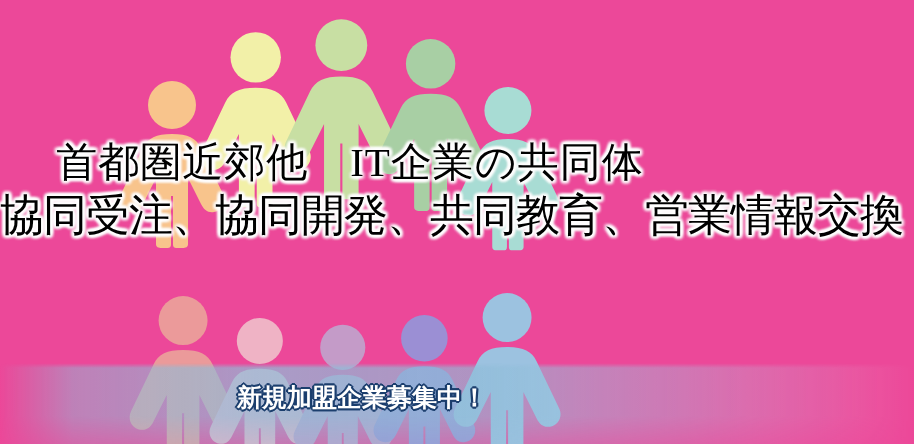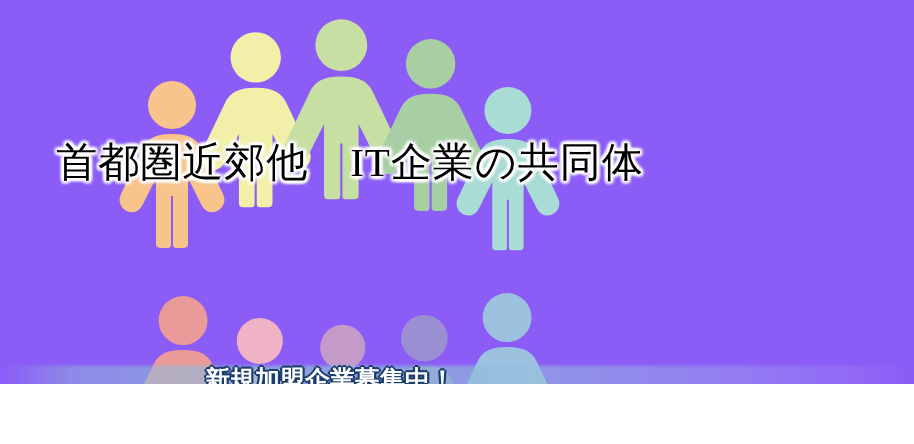--- a/index.html
+++ b/index.html
@@ -3,23 +3,23 @@
 <meta charset="utf-8">
 <style>
   html, body {
     margin: 0;
     padding: 0;
     background: #ffffff;
   }
   #banner {
     position: relative;
     width: 914px;
-    height: 384px;
+    height: 444px;
     overflow: hidden;
-    background: #8b5cf6;
+    background: #ec4899;
     font-family: "Liberation Serif", "DejaVu Serif", serif;
     user-select: none;
   }
 
   
   #people-layer {
     position: absolute;
     inset: 0;
     z-index: 1;
   }
@@ -58,37 +58,38 @@
        2px 2px 3px #fff, -2px -2px 3px #fff, 2px -2px 3px #fff, -2px 2px 3px #fff;
   }
   #hl-line-1 { font-size: 41px; letter-spacing: 1px; margin-bottom: 11px; }
   #hl-line-2 { font-size: 44px; letter-spacing: -1px; margin-bottom: 10px; }
   #hl-line-3 { font-size: 41px; letter-spacing: 0px; }
 
   
   #ribbon-caption {
     position: absolute;
     left: 0;
-    top: 363px;
+    top: 381px;
     width: 660px;
     z-index: 4;
     text-align: center;
     font-family: "Liberation Sans", "DejaVu Sans", sans-serif;
     font-weight: bold;
     font-size: 25px;
     letter-spacing: 0px;
     color: #ffffff;
     white-space: nowrap;
     text-shadow:
        1.6px 0 0 #1c3f6e, -1.6px 0 0 #1c3f6e,
        0 1.6px 0 #1c3f6e, 0 -1.6px 0 #1c3f6e,
        1.2px 1.2px 0 #1c3f6e, -1.2px -1.2px 0 #1c3f6e,
        1.2px -1.2px 0 #1c3f6e, -1.2px 1.2px 0 #1c3f6e,
        2.2px 0 0 #1c3f6e, -2.2px 0 0 #1c3f6e,
        0 2.2px 0 #1c3f6e, 0 -2.2px 0 #1c3f6e;
+    padding-left: 32px;
   }
 </style>
 </head>
 <body>
 
 <div id="banner">
 
   <div id="people-layer">
       <div class="person" style="left: 118px; top: 78px; transform: scale(1); z-index: 10;">
         <svg width="108" height="170" viewBox="0 0 108 170" xmlns="http://www.w3.org/2000/svg">
@@ -173,17 +174,18 @@
       </linearGradient>
       <mask id="bandMask">
         <rect x="0" y="0" width="914" height="120" fill="url(#bandV)"></rect>
       </mask>
     </defs>
     <rect x="0" y="0" width="914" height="120" fill="url(#bandH)" mask="url(#bandMask)"></rect>
   </svg>
 
   <div id="headline">
     <div class="hl-line" id="hl-line-1">首都圏近郊他　IT企業の共同体</div>
+    <div class="hl-line" id="hl-line-2">協同受注、協同開発、共同教育、営業情報交換</div>
   </div>
 
   <div id="ribbon-caption">新規加盟企業募集中！</div>
 
 </div>
 
 </body></html>

